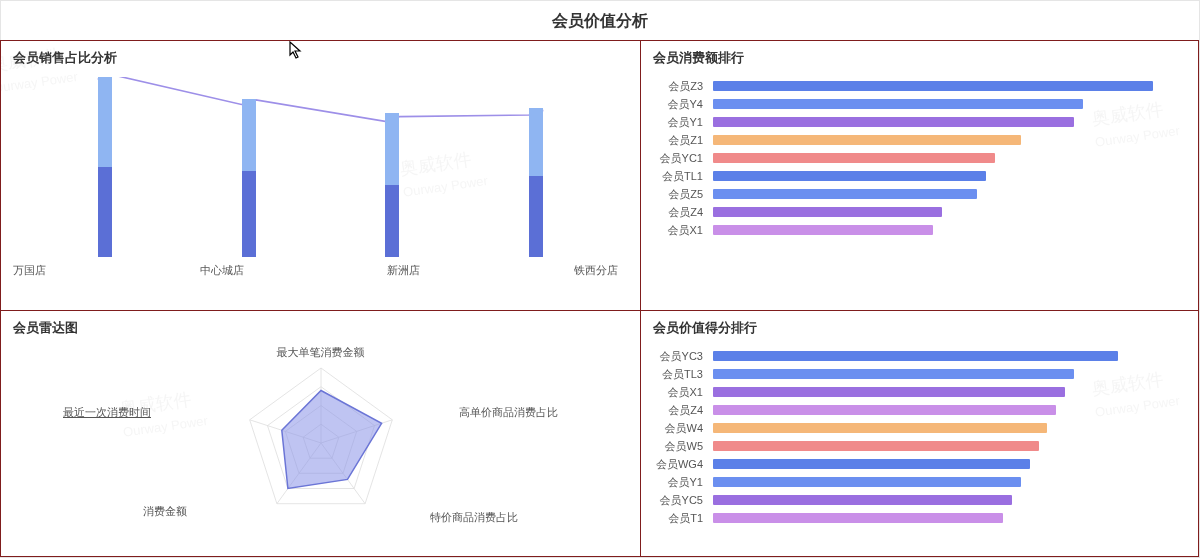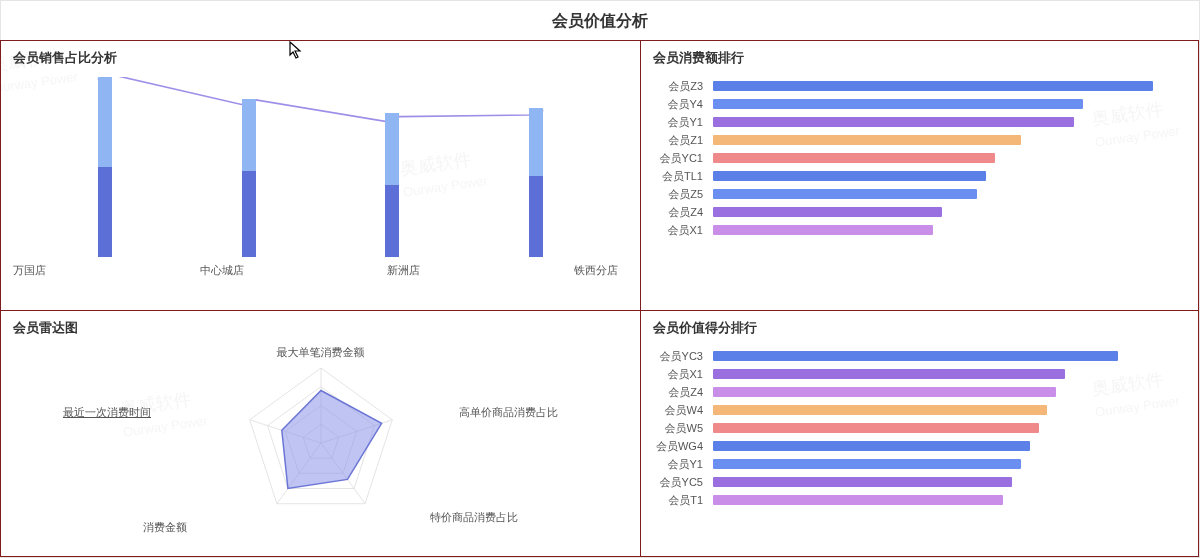--- a/index.html
+++ b/index.html
@@ -129,33 +129,37 @@
             <line x1="0" y1="0" x2="71.3" y2="-23.2" stroke="#ddd" stroke-width="0.8"></line>
             <line x1="0" y1="0" x2="44.1" y2="60.7" stroke="#ddd" stroke-width="0.8"></line>
             <line x1="0" y1="0" x2="-44.1" y2="60.7" stroke="#ddd" stroke-width="0.8"></line>
             <line x1="0" y1="0" x2="-71.3" y2="-23.2" stroke="#ddd" stroke-width="0.8"></line>
             <polygon points="0.0,-52.5 60.6,-19.7 26.5,36.4 -33.1,45.5 -39.2,-12.7" fill="rgba(138,147,232,0.55)" stroke="#6b75d6" stroke-width="1.5"></polygon>
           </svg>
         <div id="radar-labels">
             <div class="radar-label" style="top: 2px; left: 50%; transform: translateX(-50%);">最大单笔消费金额</div>
             <div class="radar-label" style="top: 62px; right: 70px;">高单价商品消费占比</div>
             <div class="radar-label" style="bottom: 18px; right: 110px;">特价商品消费占比</div>
-            <div class="radar-label" style="bottom: 8px; left: 130px; font-family: Liberation Mono, monospace;">消费金额</div>
+            <div class="radar-label" style="bottom: 24px; left: 130px; font-family: Liberation Mono, monospace;">消费金额</div>
             <div class="radar-label" style="top: 62px; left: 50px; text-decoration: underline;">最近一次消费时间</div>
           </div>
       </div>
     </div>
 
     <div class="panel">
       <div class="panel-title">会员价值得分排行</div>
       <div class="watermark" style="top:60px;right:20px"><span>奥威软件</span><br><span style="font-size:13px">Ourway Power</span></div>
       <div class="hbar-area" id="hbar-value">
           <div class="hbar-row">
             <div class="hbar-label">会员YC3</div>
             <div class="hbar" style="width: 404.8px; background: rgb(91, 128, 232);"></div>
+          </div>
+          <div class="hbar-row">
+            <div class="hbar-label">会员TL3</div>
+            <div class="hbar" style="width: 360.8px; background: rgb(107, 143, 240);"></div>
           </div>
           <div class="hbar-row">
             <div class="hbar-label">会员X1</div>
             <div class="hbar" style="width: 352px; background: rgb(154, 111, 224);"></div>
           </div>
           <div class="hbar-row">
             <div class="hbar-label">会员Z4</div>
             <div class="hbar" style="width: 343.2px; background: rgb(201, 143, 232);"></div>
           </div>
           <div class="hbar-row">

